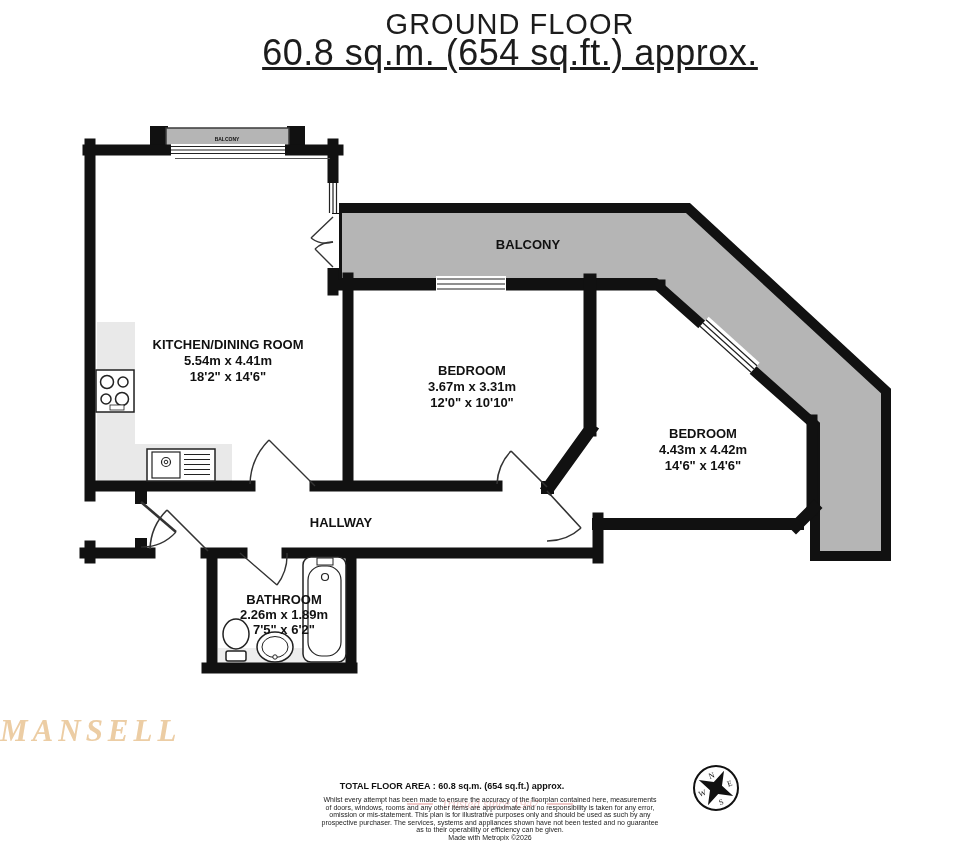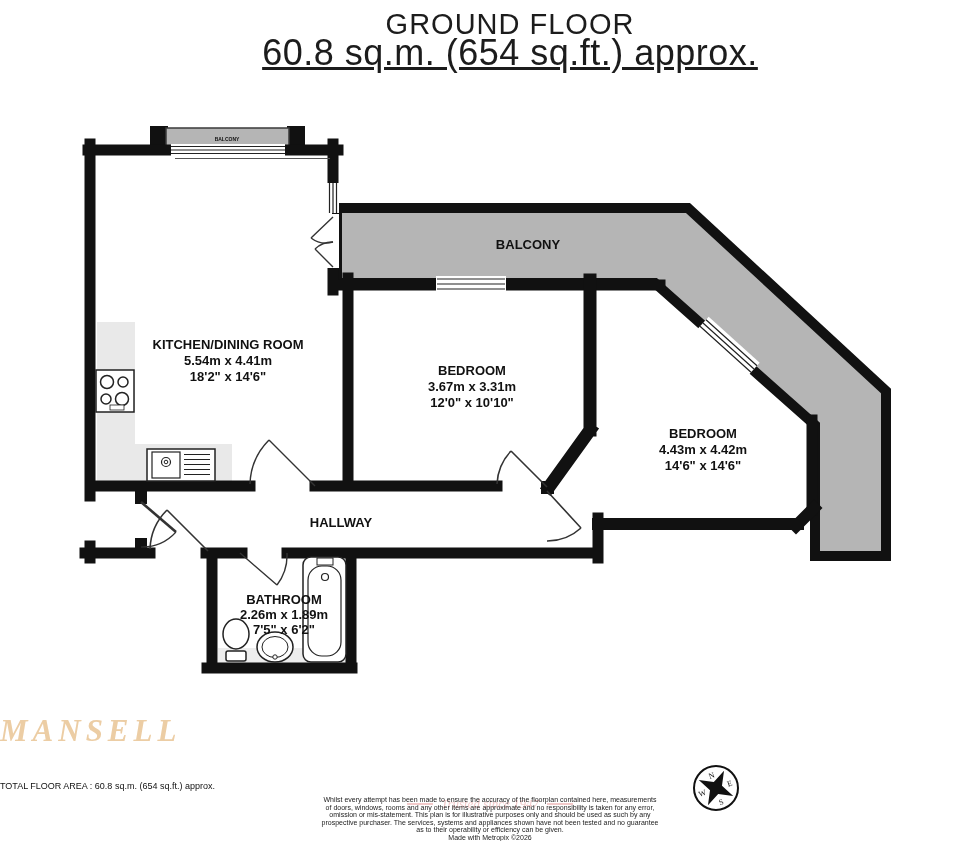--- a/index.html
+++ b/index.html
@@ -12,22 +12,22 @@
   .room-label{font-family:"Liberation Sans",sans-serif;font-weight:bold;fill:#111;}
   .brand{position:absolute;top:716px;left:0;width:980px;text-align:left;
          font-family:"Liberation Serif",serif;font-style:italic;font-weight:bold;
          color:#eccda4;line-height:30px;}
   .brand .b1{font-size:31px;letter-spacing:5px;}
   .brand .b2{font-size:31px;letter-spacing:3px;}
   .tagline{position:absolute;top:784px;left:0;width:980px;display:flex;align-items:center;
            justify-content:center;gap:8px;color:#f2caca;font-family:"Liberation Serif",serif;
            font-style:italic;font-size:13px;z-index:1;margin-top:12px;}
   .tagline .dash{width:26px;height:0;border-top:2px solid #f2caca;}
-  .total{position:absolute;top:781px;left:0;width:904px;font-size:9px;
-         color:#111;z-index:2;}
+  .total{position:absolute;top:781px;left:0;width:904px;text-align:center;font-size:9px;
+         color:#111;z-index:2;font-weight:bold;}
   .disclaimer{position:absolute;top:796px;left:0;width:980px;text-align:center;font-size:7px;
               line-height:7.6px;color:#222;z-index:2;}
 </style>
 </head>
 <body>
 
 <div class="page">
 
   <div class="title">
     <div class="l1">GROUND FLOOR</div>

